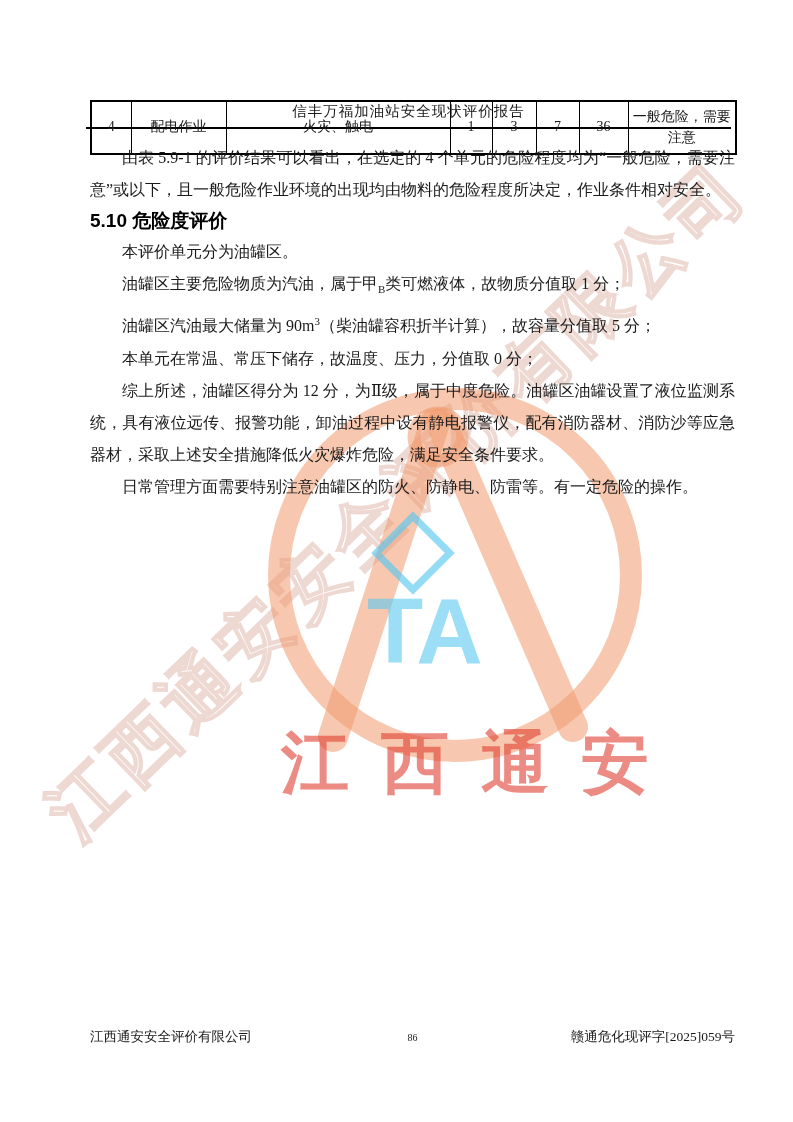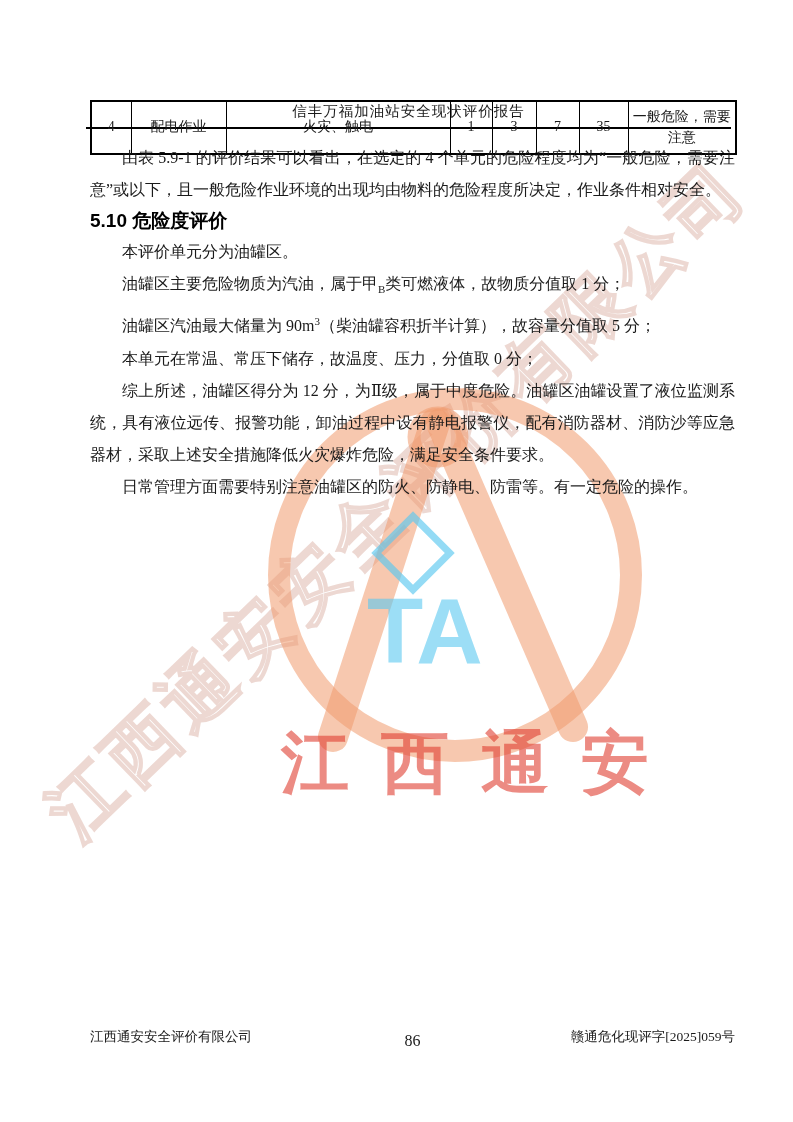--- a/index.html
+++ b/index.html
@@ -51,21 +51,21 @@
     font-family:"Liberation Sans","DejaVu Sans",sans-serif;
     font-weight:bold;font-size:19px;line-height:30px;color:#000;
   }
   sub.small{font-size:11px;}
   sup.small{font-size:11px;}
   .doc-footer{
     position:absolute;left:90px;top:1028px;width:645px;height:24px;
     font-size:13.5px;
   }
   .doc-footer .f-left{position:absolute;left:0;top:0;}
-  .doc-footer .f-center{position:absolute;left:0;right:0;top:4px;text-align:center;font-size:16px;}
+  .doc-footer .f-center{position:absolute;left:0;right:0;top:4px;text-align:center;font-size:10px;}
   .doc-footer .f-right{position:absolute;right:0;top:0;padding-left:22px;}
 </style>
 </head>
 <body>
 
 <div class="page">
 
   <div class="wm-layer">
     <div class="wm-diag">江西通安安全评价有限公司</div>
     <svg class="wm-logo" viewBox="0 0 400 400">
@@ -95,21 +95,21 @@
           <col style="width:108px">
       </colgroup>
       <tbody>
           <tr>
         <td>4</td>
         <td>配电作业</td>
         <td>火灾、触电</td>
         <td>1</td>
         <td>3</td>
         <td>7</td>
-        <td>35</td>
+        <td>36</td>
         <td>一般危险，需要注意</td>
       </tr>
     </tbody>
       </table>
 
     <div class="body-text">
       <p>由表 5.9-1 的评价结果可以看出，在选定的 4 个单元的危险程度均为“一般危险，需要注意”或以下，且一般危险作业环境的出现均由物料的危险程度所决定，作业条件相对安全。</p>
       <p class="sec-heading">5.10 危险度评价</p>
       <p>本评价单元分为油罐区。</p>
       <p><span>油罐区主要危险物质为汽油，属于甲</span><sub class="small">B</sub><span>类可燃液体，故物质分值取 1 分；</span></p>

